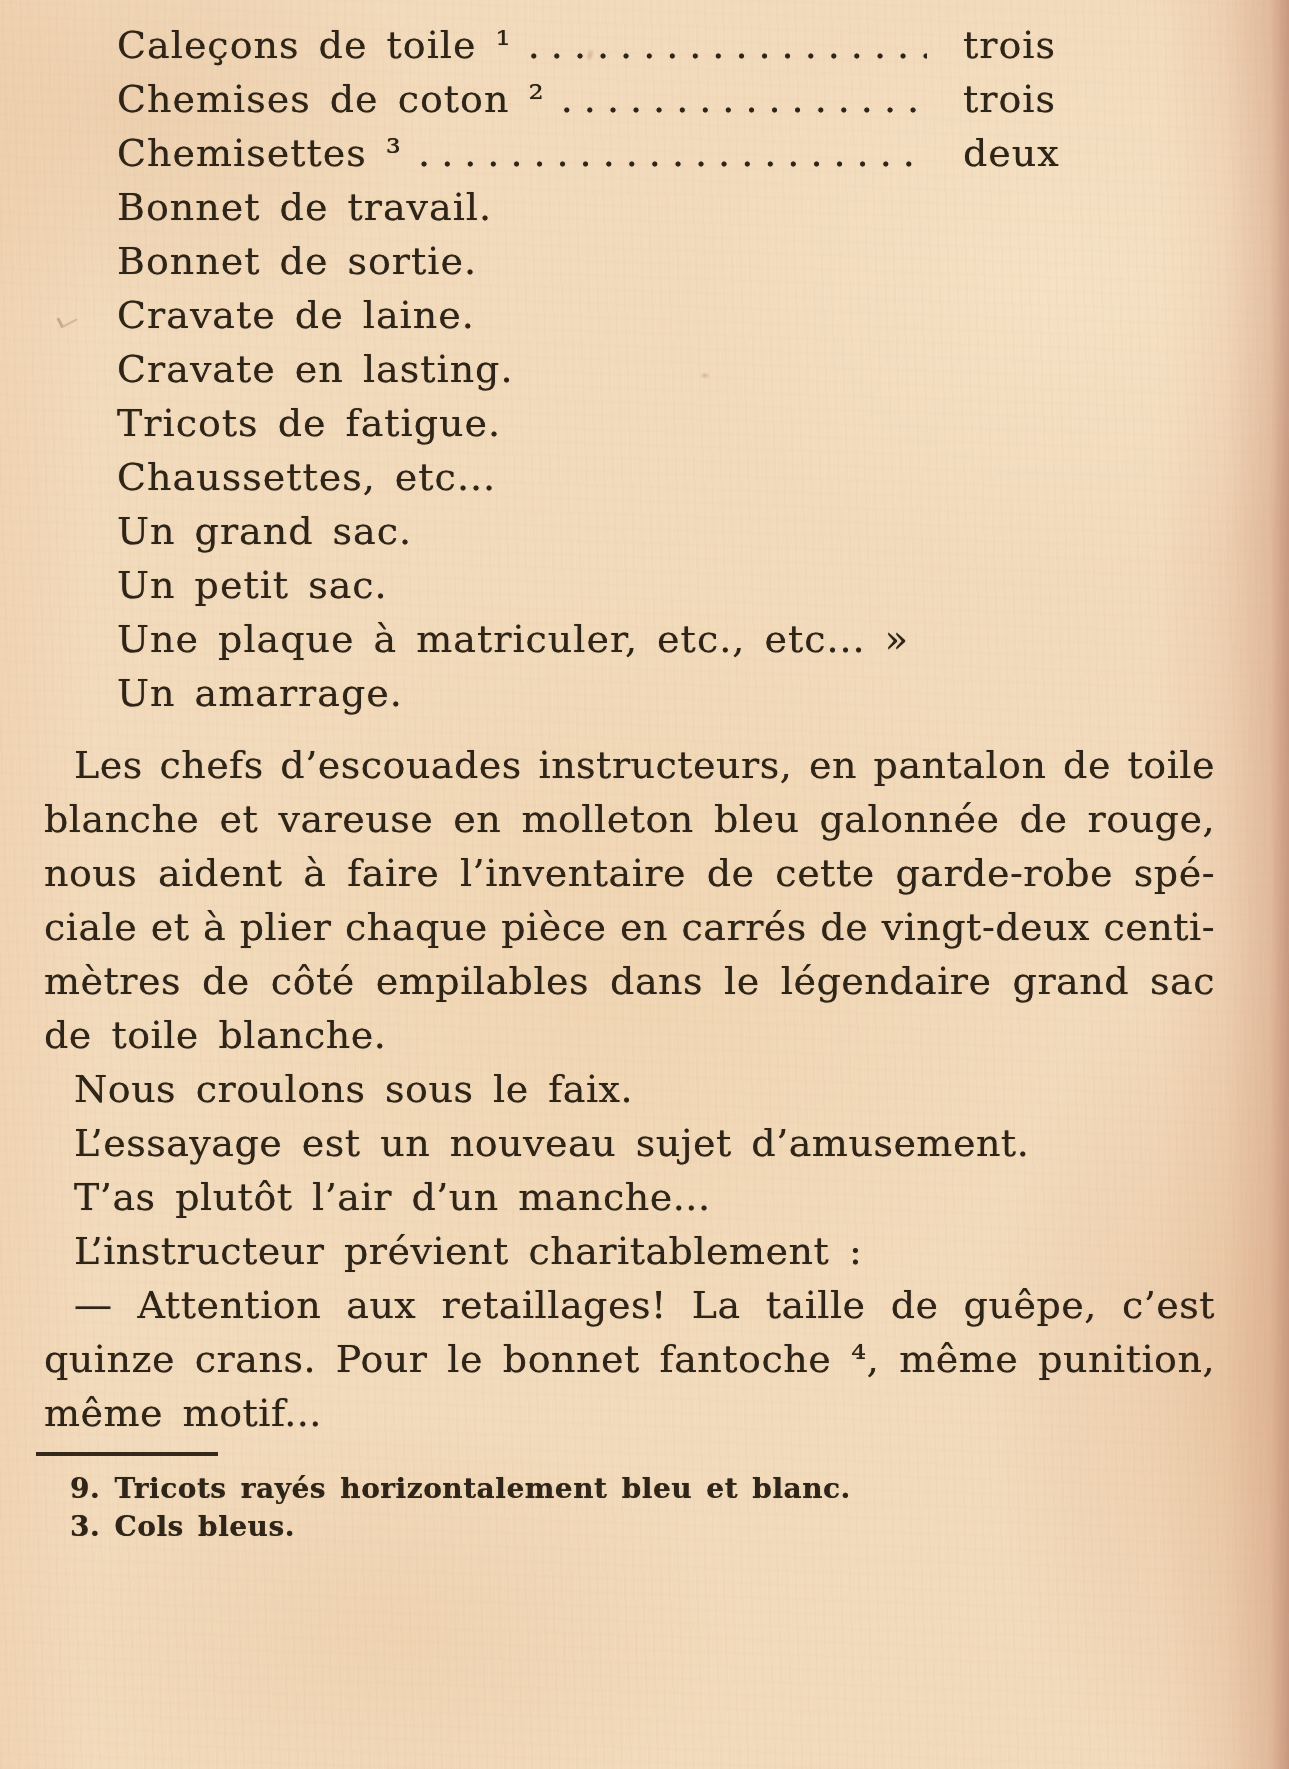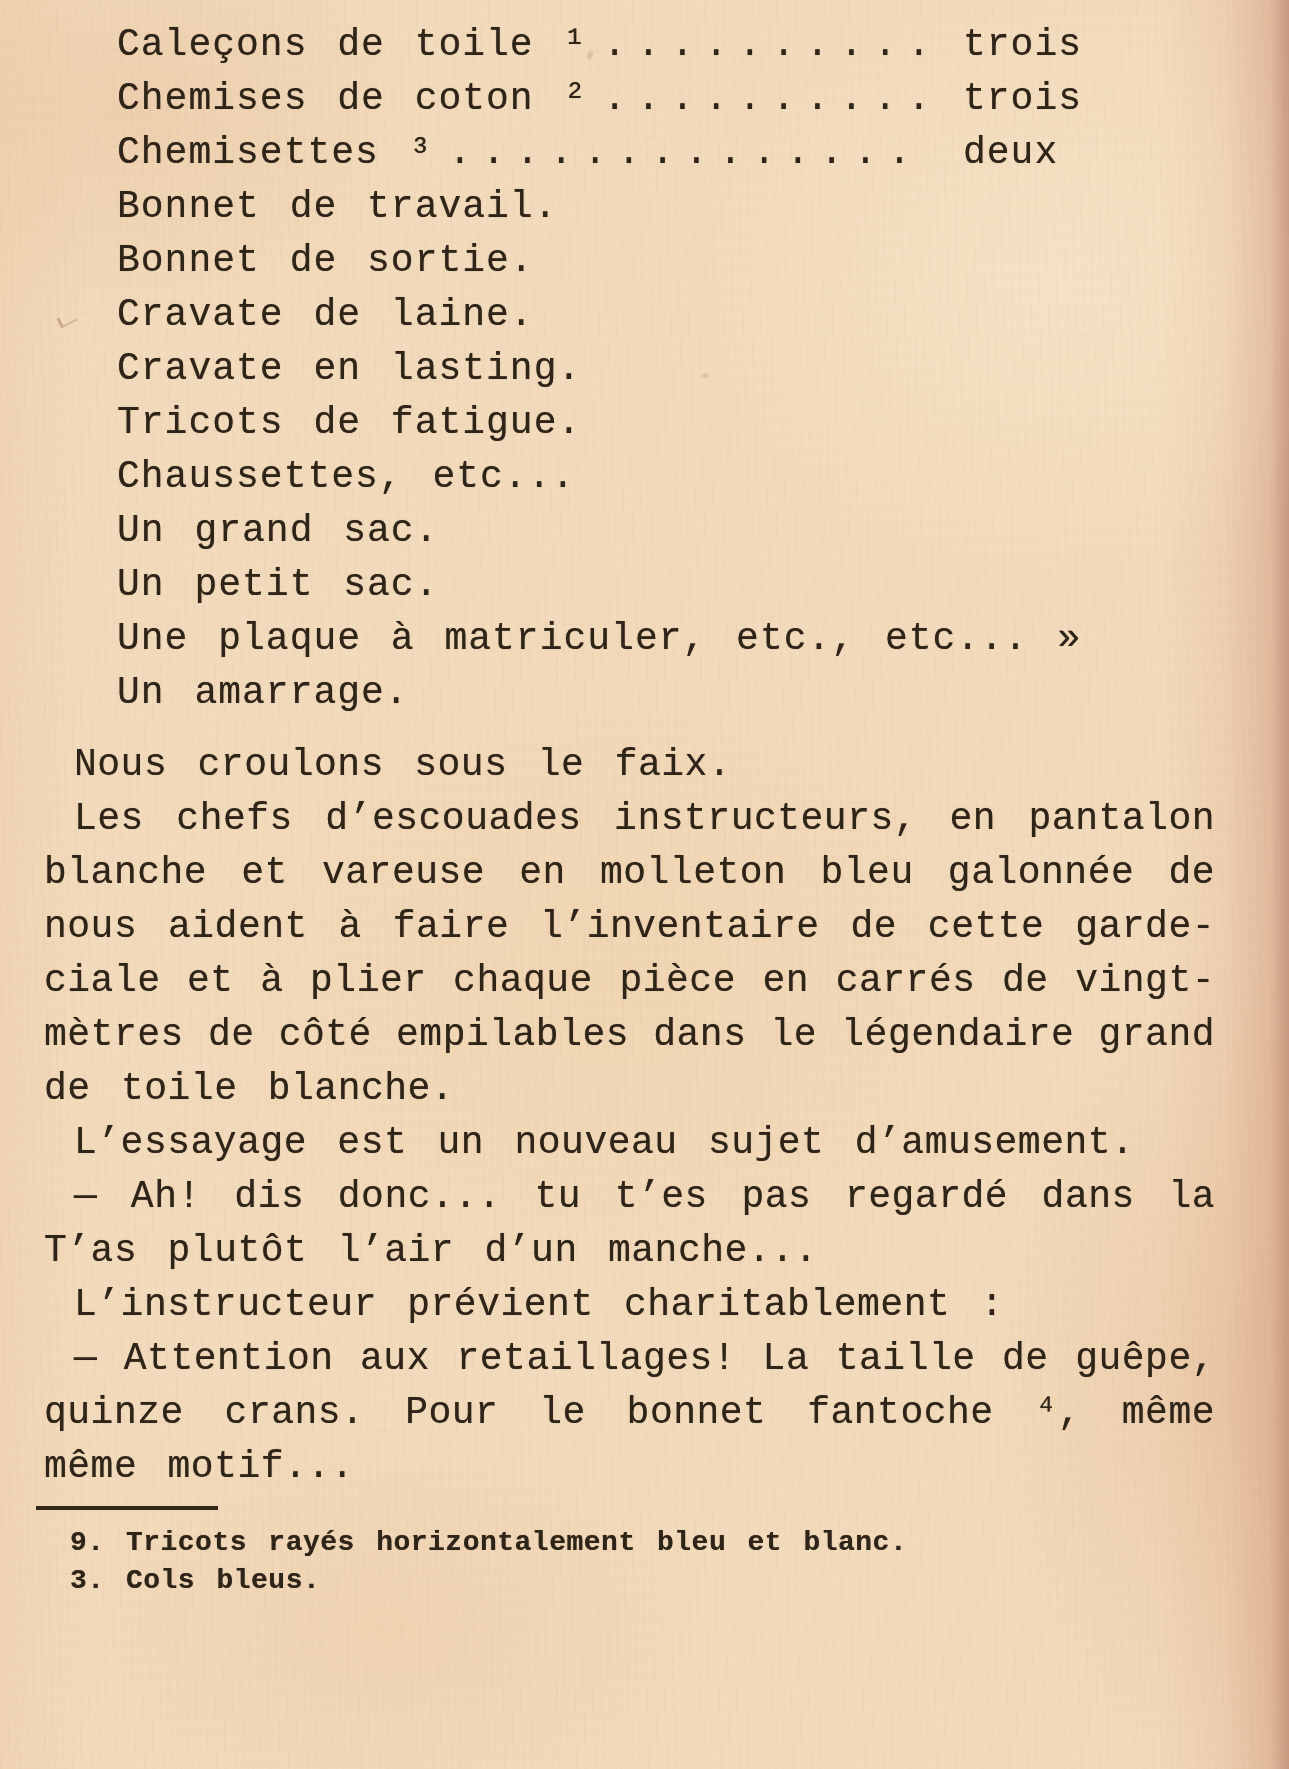--- a/index.html
+++ b/index.html
@@ -29,21 +29,21 @@
       repeating-linear-gradient(88deg, rgba(205,162,122,0.05) 0 2px, transparent 2px 9px),
       repeating-linear-gradient(92deg, rgba(255,246,230,0.06) 0 1px, transparent 1px 6px),
       repeating-linear-gradient(2deg,  rgba(213,172,132,0.04) 0 3px, transparent 3px 14px);
   }
   
   .page::after {
     content: ""; position: absolute; inset: 0; pointer-events: none;
     background: linear-gradient(90deg, transparent 0 95%, rgba(188,128,104,0.18) 98.5%, rgba(170,108,88,0.35) 100%);
   }
 
-  .ink { text-shadow: 0 0 0.7px rgba(47,36,24,0.65); font-family: Liberation Mono, monospace; }
+  .ink { text-shadow: 0 0 0.7px rgba(47,36,24,0.65); }
 
   
   .inv { margin: 18px 74px 0 117px; position: relative; z-index: 2; }
   .inv-row {
     display: flex; align-items: baseline;
     height: 54px; line-height: 54px;
     font-size: 38px; letter-spacing: 1px; word-spacing: 6px;
     white-space: nowrap;
   }
   .inv-label { flex: none; }
@@ -135,35 +135,34 @@
       <div class="inv-row">
         <span class="inv-label">Une plaque à matriculer, etc., etc... »</span>
       </div>
       <div class="inv-row">
         <span class="inv-label">Un amarrage.</span>
       </div>
     </div>
 
   <div class="body-text">
       <div class="para">
-        <div class="line">Nous croulons sous le faix.</div>
-      </div>
-      <div class="para">
         <div class="line full">Les chefs d’escouades instructeurs, en pantalon de toile</div>
         <div class="line full">blanche et vareuse en molleton bleu galonnée de rouge,</div>
         <div class="line full">nous aident à faire l’inventaire de cette garde-robe spé-</div>
         <div class="line full">ciale et à plier chaque pièce en carrés de vingt-deux centi-</div>
         <div class="line full">mètres de côté empilables dans le légendaire grand sac</div>
         <div class="line">de toile blanche.</div>
       </div>
       <div class="para">
+        <div class="line">Nous croulons sous le faix.</div>
+      </div>
+      <div class="para">
         <div class="line">L’essayage est un nouveau sujet d’amusement.</div>
       </div>
       <div class="para">
-        <div class="line full">— Ah! dis donc... tu t’es pas regardé dans la glace?...</div>
         <div class="line">T’as plutôt l’air d’un manche...</div>
       </div>
       <div class="para">
         <div class="line">L’instructeur prévient charitablement :</div>
       </div>
       <div class="para">
         <div class="line full">— Attention aux retaillages! La taille de guêpe, c’est</div>
         <div class="line full">quinze crans. Pour le bonnet fantoche ⁴, même punition,</div>
         <div class="line">même motif...</div>
       </div>

